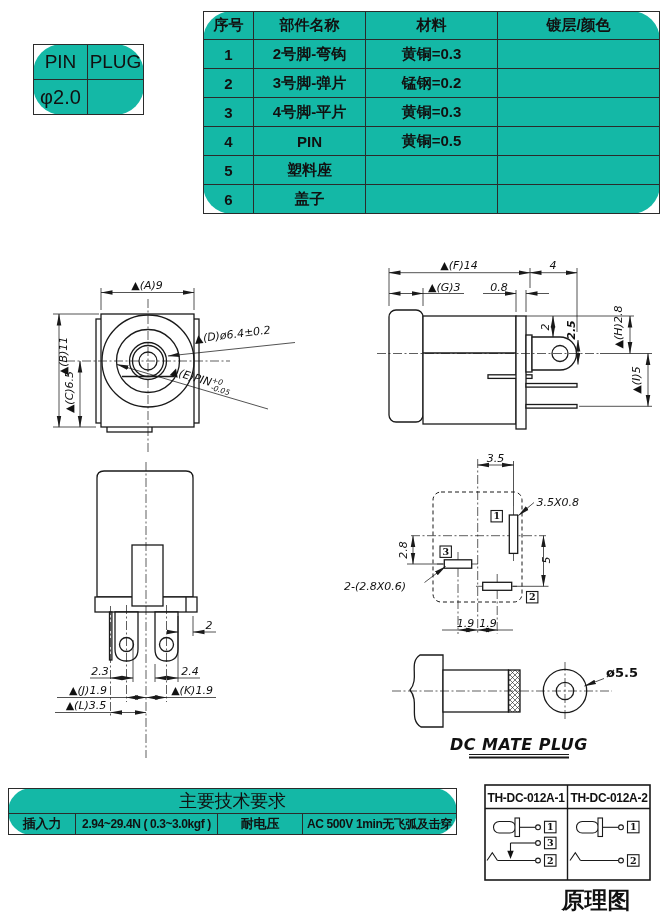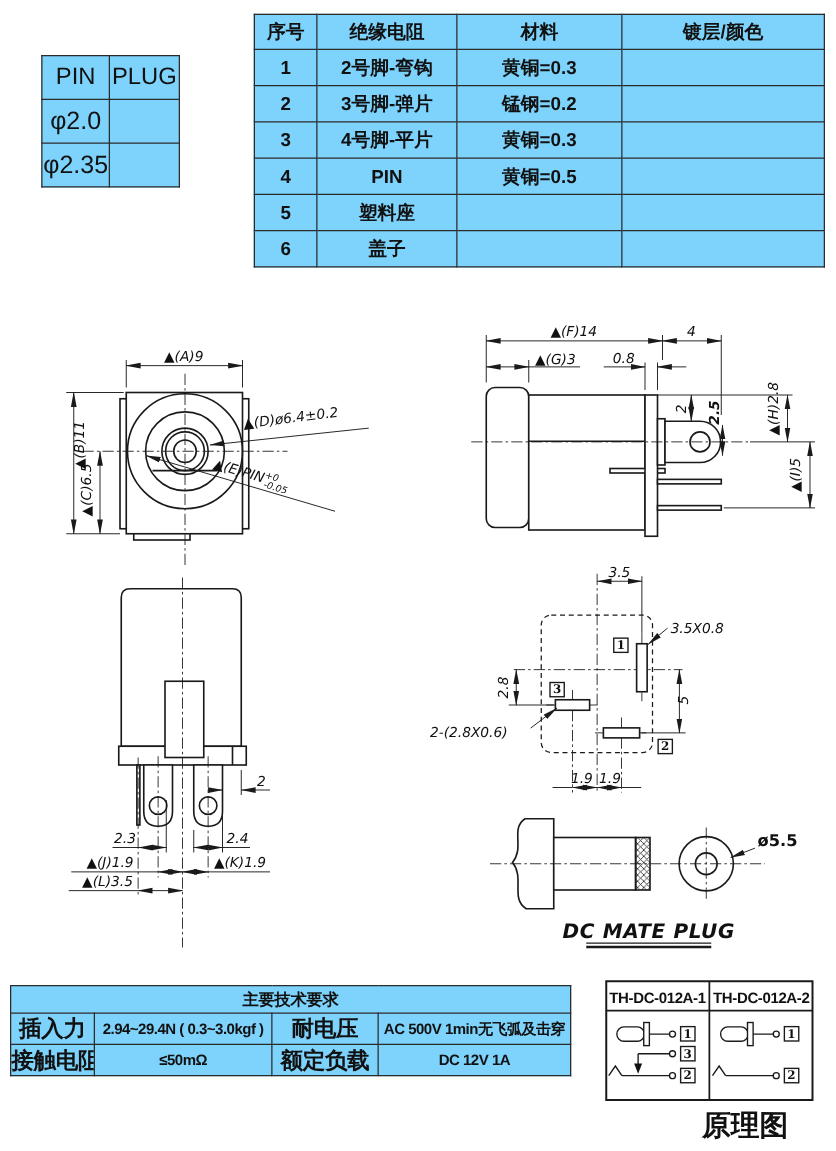--- a/index.html
+++ b/index.html
@@ -1,29 +1,29 @@
 <!DOCTYPE html>
 <html><head>
 <meta charset="utf-8">
 <style>
   html,body{margin:0;padding:0;background:#f2f2f2;}
   .page{position:relative;width:669px;height:921px;background:#ffffff;overflow:hidden;
         font-family:"Liberation Sans",sans-serif;color:#111;}
-  table{border-collapse:collapse;position:absolute;table-layout:fixed;background:#7dd3fc;}
+  table{border-collapse:collapse;position:absolute;table-layout:fixed;background:#14b8a6;border-radius:29px;}
   td,th{border:1.6px solid #2b2b2b;text-align:center;vertical-align:middle;padding:0;
         overflow:hidden;white-space:nowrap;font-family:"Liberation Sans",sans-serif;}
   .pin-table{left:33px;top:44px;width:110px;}
   .pin-table th{height:34px;font-size:19px;font-weight:400;}
   .pin-table td{height:34px;font-size:20px;font-weight:400;text-align:center;}
   .parts-table{left:203px;top:11px;width:456px;}
   .parts-table th{height:27px;font-size:15px;font-weight:700;}
   .parts-table td{height:28px;font-size:15px;font-weight:700;}
   .tech-table{left:8px;top:788px;width:448px;}
-  .tech-table .title-cell{height:21px;font-size:13px;font-weight:700;}
-  .tech-table td{height:20px;font-size:18px;font-weight:700;letter-spacing:-0.2px;}
+  .tech-table .title-cell{height:21px;font-size:18px;font-weight:400;}
+  .tech-table td{height:20px;font-size:13px;font-weight:700;letter-spacing:-0.2px;}
   .tech-table td.val{font-size:12px;letter-spacing:-0.4px;}
   svg{position:absolute;overflow:visible;}
   .ln{fill:none;stroke:#1a1a1a;stroke-width:1.3;}
   .lnf{fill:#fff;stroke:#1a1a1a;stroke-width:1.3;}
   .sln{fill:none;stroke:#1a1a1a;stroke-width:1.1;}
   .slnf{fill:#fff;stroke:#1a1a1a;stroke-width:1.1;}
   .dim{fill:none;stroke:#1a1a1a;stroke-width:0.75;}
   .cl{fill:none;stroke:#1a1a1a;stroke-width:0.7;stroke-dasharray:9 2.5 2 2.5;}
   .dsh{fill:none;stroke:#1a1a1a;stroke-width:1;stroke-dasharray:4 3;}
   .hatch-rect{fill:url(#hatch);stroke:#1a1a1a;stroke-width:1.3;}
@@ -59,38 +59,34 @@
       </colgroup>
     <tbody>
         <tr>
       <th>PIN</th>
       <th>PLUG</th>
     </tr>
     <tr>
       <td>φ2.0</td>
       <td></td>
     </tr>
-    <tr>
-      <td>φ2.35</td>
-      <td></td>
-    </tr>
   </tbody>
     </table>
 
   <table class="parts-table">
     <colgroup>
         <col style="width:50px">
         <col style="width:112px">
         <col style="width:132px">
         <col style="width:162px">
       </colgroup>
     <tbody>
         <tr>
       <th>序号</th>
-      <th>绝缘电阻</th>
+      <th>部件名称</th>
       <th>材料</th>
       <th>镀层/颜色</th>
     </tr>
     <tr>
       <td>1</td>
       <td>2号脚-弯钩</td>
       <td>黄铜=0.3</td>
       <td></td>
     </tr>
     <tr>
@@ -327,26 +323,20 @@
     <tbody>
         <tr>
       <td colspan="4" class="title-cell">主要技术要求</td>
     </tr>
     <tr>
       <td>插入力</td>
       <td class="val">2.94~29.4N ( 0.3~3.0kgf )</td>
       <td>耐电压</td>
       <td class="val">AC 500V 1min无飞弧及击穿</td>
     </tr>
-    <tr>
-      <td>接触电阻</td>
-      <td class="val">≤50mΩ</td>
-      <td>额定负载</td>
-      <td class="val">DC 12V 1A</td>
-    </tr>
   </tbody>
     </table>
 
   <svg style="left:482px;top:783px" width="184" height="132" viewBox="482 783 184 132">
     <g>
       <rect x="485" y="785" width="165" height="95" fill="#fff" stroke="#1a1a1a" stroke-width="1.6"></rect>
       <line x1="485" y1="808.5" x2="650" y2="808.5" stroke="#1a1a1a" stroke-width="1.4"></line>
       <line x1="567.5" y1="785" x2="567.5" y2="880" stroke="#1a1a1a" stroke-width="1.4"></line>
       <text class="hd" x="526" y="802" text-anchor="middle">TH-DC-012A-1</text>
       <text class="hd" x="609" y="802" text-anchor="middle">TH-DC-012A-2</text>

